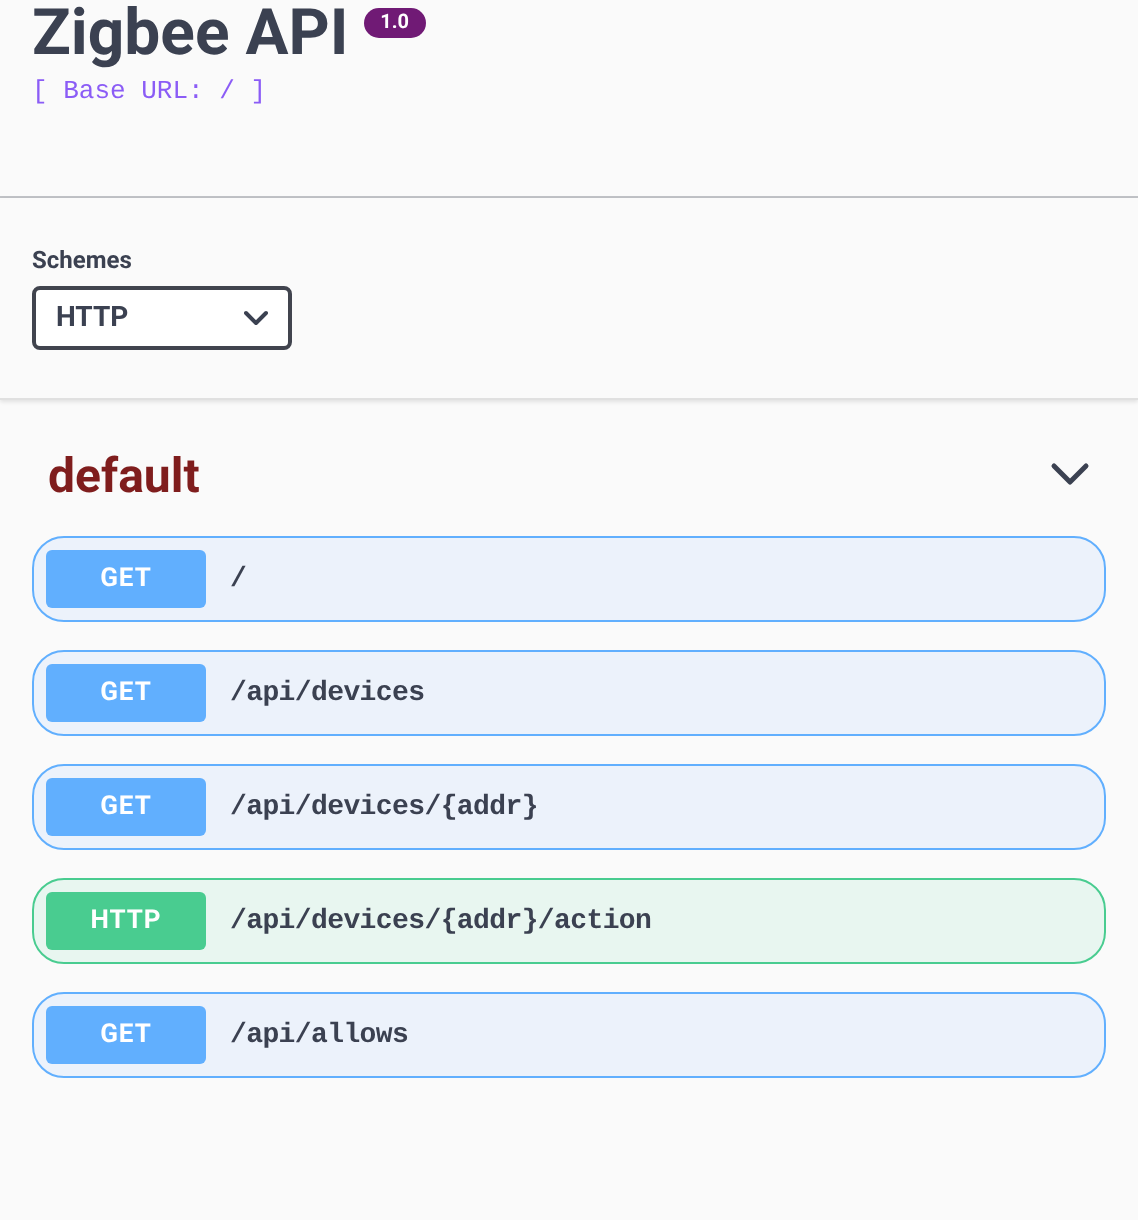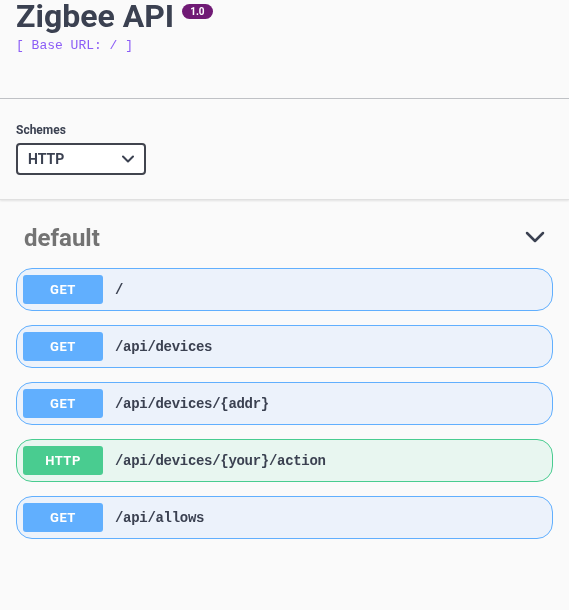--- a/index.html
+++ b/index.html
@@ -91,21 +91,21 @@
     .section-header {
       display: flex;
       align-items: center;
       justify-content: space-between;
       padding: 24px 8px 16px 8px;
       cursor: pointer;
     }
     .section-title {
       font-size: 24px;
       font-weight: 700;
-      color: #737373;
+      color: #7f1d1d;
     }
     .endpoint {
       border-radius: 16px;
       margin-bottom: 14px;
       display: flex;
       align-items: center;
       padding: 6px;
       gap: 12px;
       cursor: pointer;
     }
@@ -182,20 +182,20 @@
       <div class="endpoint get">
         <span class="method get">GET</span>
         <span class="path">/api/devices</span>
       </div>
       <div class="endpoint get">
         <span class="method get">GET</span>
         <span class="path">/api/devices/{addr}</span>
       </div>
       <div class="endpoint post">
         <span class="method post">HTTP</span>
-        <span class="path">/api/devices/{your}/action</span>
+        <span class="path">/api/devices/{addr}/action</span>
       </div>
       <div class="endpoint get">
         <span class="method get">GET</span>
         <span class="path">/api/allows</span>
       </div>
     </div>
 </div>
 
 </body></html>

